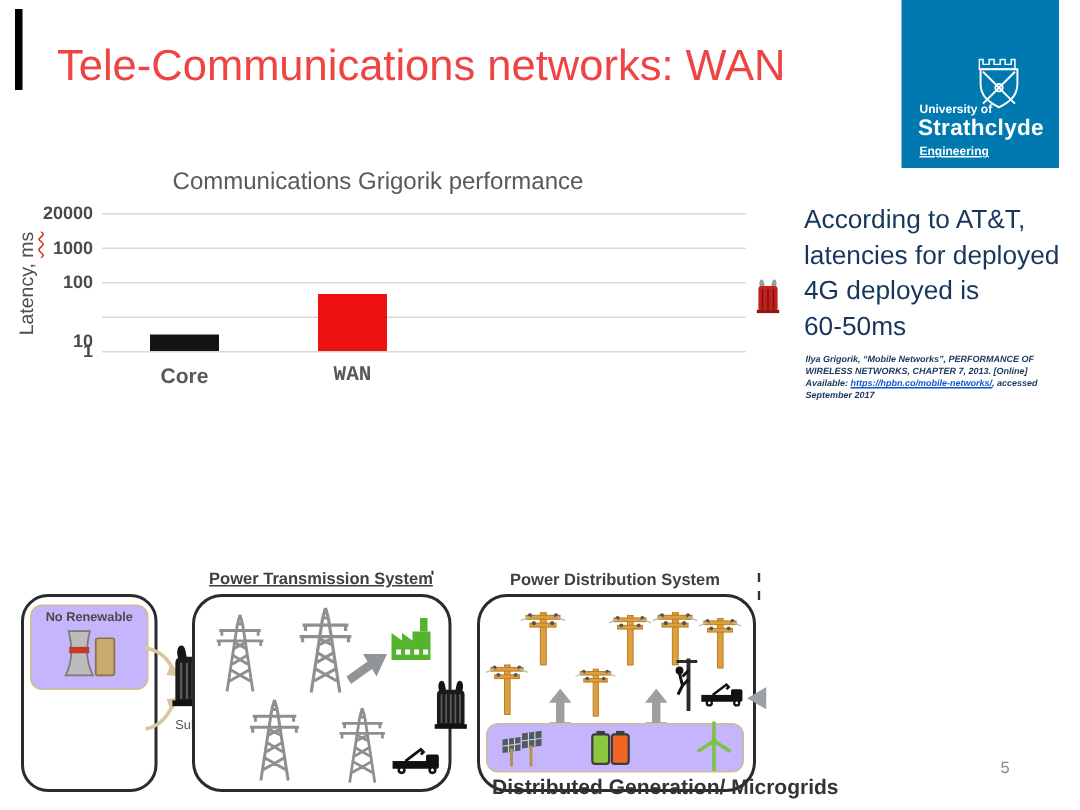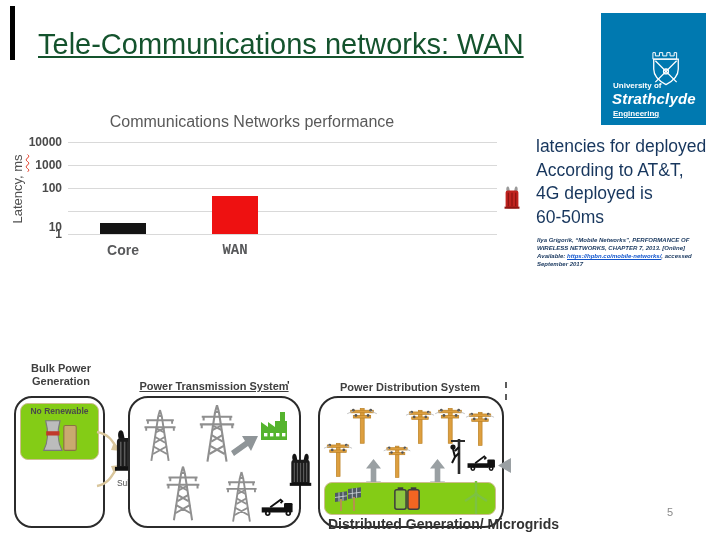--- a/index.html
+++ b/index.html
@@ -1,44 +1,44 @@
 <!DOCTYPE html>
 <html><head>
 <meta charset="utf-8">
 <style>
   html,body{margin:0;padding:0;background:#888;}
   #slide{position:relative;width:720px;height:540px;background:#ffffff;overflow:hidden;
          font-family:"Liberation Sans", sans-serif;}
   .abs{position:absolute;}
   
-  .slide-title{font-size:29px;color:#14532d;letter-spacing:0px;white-space:nowrap;text-decoration:underline;}
+  .slide-title{font-size:29px;color:#ef4444;letter-spacing:0px;white-space:nowrap;}
   .accent-bar{background:#000;}
   
   .logo{background:#0079b0;color:#fff;}
   .logo .uni{font-size:8px;font-weight:700;line-height:9px;}
-  .logo .nm{font-size:15px;font-weight:700;line-height:16px;letter-spacing:.2px;font-style:italic;}
+  .logo .nm{font-size:15px;font-weight:700;line-height:16px;letter-spacing:.2px;}
   .logo .dep{font-size:8px;font-weight:700;line-height:10px;text-decoration:underline;}
   
   .chart-title{font-size:16px;color:#595959;text-align:center;}
   .gridline{position:absolute;height:1px;background:#d9d9d9;}
   .ytick{position:absolute;left:22px;width:40px;text-align:right;font-size:12px;font-weight:700;color:#4a4a4a;}
   .bar{position:absolute;}
   .xlabel{position:absolute;top:242px;width:80px;text-align:center;font-size:14px;font-weight:700;color:#58595b;}
   .ylab{font-size:13px;color:#4f4f4f;text-align:center;transform:rotate(-90deg);white-space:nowrap;}
   .unit{text-decoration:underline;text-decoration-style:wavy;text-decoration-color:#e0351f;
         text-decoration-thickness:1px;text-underline-offset:3px;}
   
   .callout{color:#17365d;font-size:17.5px;line-height:23.5px;}
   
   .cite{color:#17365d;font-size:6px;line-height:8px;font-style:italic;font-weight:700;width:174px;}
   .cite a{color:#1155cc;text-decoration:underline;font-weight:700;}
   
   .dgm-title{font-weight:700;color:#3f3f3f;font-size:11px;text-align:center;line-height:12.5px;}
   .dgm-box{border:2.5px solid #2b2b2b;border-radius:16px;background:#fff;box-sizing:border-box;}
-  .sub-box{border:1.5px solid #cdbd8f;border-radius:8px;background:#84cc16;box-sizing:border-box;}
+  .sub-box{border:1.5px solid #cdbd8f;border-radius:8px;background:#c4b5fd;box-sizing:border-box;}
   .sub-label{font-size:8.5px;font-weight:700;color:#4a4a4a;text-align:center;}
   .small-label{font-size:8.5px;color:#4f4f4f;text-align:center;}
   .micro-label{font-size:14px;font-weight:700;color:#333;text-align:center;white-space:nowrap;}
   .page-num{font-size:11px;color:#8a8a8a;}
   .stray{font-size:11px;font-weight:700;color:#333;}
 </style>
 </head>
 <body>
 
 <svg width="0" height="0" style="position:absolute">
@@ -89,79 +89,78 @@
     </symbol>
   </defs>
 </svg>
 
 <div id="slide">
 
   <div class="abs accent-bar" style="left:10px;top:6px;width:5px;height:54px;"></div>
 
   <div class="abs slide-title" style="left:38px;top:28px;">Tele-Communications networks: WAN</div>
 
-  <div class="abs logo" style="left:601px;top:0;width:105px;height:112px;margin-top:13px;">
+  <div class="abs logo" style="left:601px;top:0;width:105px;height:112px;">
     <svg class="abs" style="left:48px;top:38px;" width="34" height="36" viewBox="0 0 40 44">
       <g stroke="#ffffff" fill="none" stroke-width="1.6">
         <path d="M7,2 v4 h5 v-4 h4 v4 h5 v-4 h4 v4 h5 v-4 h3 v8 H4 V2 z" stroke-width="1.2"></path>
         <path d="M5,10 h30 v12 c0,10 -7,15 -15,19 c-8,-4 -15,-9 -15,-19 z"></path>
         <path d="M7,12 L33,38 M33,12 L7,38"></path>
         <circle cx="20" cy="25" r="3"></circle>
       </g>
     </svg>
     <div class="abs uni" style="left:12px;top:68px;">University of</div>
     <div class="abs nm" style="left:11px;top:78px;">Strathclyde</div>
     <div class="abs dep" style="left:12px;top:96px;">Engineering</div>
   </div>
 
-  <div class="abs chart-title" style="left:72px;top:113px;width:360px;">Communications Networks performance</div>
+  <div class="abs chart-title" style="left:72px;top:113px;width:360px;">Communications Grigorik performance</div>
 
   <div class="abs ylab" style="left:-37px;top:181px;width:110px;height:16px;"><span>Latency, </span><span class="unit">ms</span></div>
 
   <div id="chart-plot">
       <div class="abs gridline" style="top: 234px; left: 68px; width: 429px;"></div>
       <div class="ytick" style="top: 227px;">1</div>
       <div class="abs gridline" style="top: 211px; left: 68px; width: 429px;"></div>
       <div class="ytick" style="top: 220px;">10</div>
       <div class="abs gridline" style="top: 188px; left: 68px; width: 429px;"></div>
       <div class="ytick" style="top: 181px;">100</div>
       <div class="abs gridline" style="top: 165px; left: 68px; width: 429px;"></div>
       <div class="ytick" style="top: 158px;">1000</div>
       <div class="abs gridline" style="top: 142px; left: 68px; width: 429px;"></div>
-      <div class="ytick" style="top: 135px;">10000</div>
+      <div class="ytick" style="top: 135px;">20000</div>
       <div class="bar" style="left: 100px; width: 46px; top: 223.026px; height: 10.9738px; background: rgb(20, 20, 20);"></div>
       <div class="xlabel" style="left: 83px; text-align: center;">Core</div>
       <div class="bar" style="left: 212px; width: 46px; top: 195.976px; height: 38.0239px; background: rgb(238, 17, 17);"></div>
       <div class="xlabel" style="left: 195px; font-family: Liberation Mono, monospace;">WAN</div>
     </div>
 
   <svg class="abs" style="left:504px;top:182px;" width="16" height="30" viewBox="0 0 30 52">
     <path d="M5,15 C2,6 9,3 10,10 L11,15 Z" fill="#9a9a9a"></path>
     <path d="M25,15 C28,6 21,3 20,10 L19,15 Z" fill="#9a9a9a"></path>
     <rect x="3" y="14" width="24" height="33" rx="4" fill="#c0231f"></rect>
     <g stroke="#7e100e" stroke-width="1.8">
       <line x1="8" y1="18" x2="8" y2="43"></line>
         <line x1="15" y1="18" x2="15" y2="43"></line>
       <line x1="22" y1="18" x2="22" y2="43"></line>
     </g>
     <rect x="1" y="44" width="28" height="4" fill="#8e1512"></rect>
   </svg>
 
   <div class="abs callout" style="left:536px;top:135px;width:184px;">
+    <div>According to AT&amp;T,</div>
     <div>latencies for deployed</div>
-    <div>According to AT&amp;T,</div>
     <div>4G deployed is</div>
     <div>60-50ms</div>
   </div>
 
   <div class="abs cite" style="left:537px;top:236px;">
     <span>Ilya Grigorik, “Mobile Networks”, PERFORMANCE OF WIRELESS NETWORKS, CHAPTER 7, 2013. [Online] Available: </span><a href="#">https://hpbn.co/mobile-networks/</a><span>, accessed September 2017</span>
   </div>
 
-  <div class="abs dgm-title" style="left:16px;top:362px;width:90px;">Bulk Power Generation</div>
   <div class="abs dgm-box" style="left:14px;top:396px;width:91px;height:132px;border-radius:18px;"></div>
 
   <div class="abs sub-box" style="left:20px;top:403px;width:79px;height:57px;">
     <div class="sub-label" style="margin-top:2px;">No Renewable</div>
     <svg style="margin:1px 0 0 18px;" width="42" height="38" viewBox="0 0 44 38">
       <rect x="26" y="8" width="13" height="26" rx="1.5" fill="#c9a96f" stroke="#8a7342" stroke-width="1.2"></rect>
       <path d="M5,34 C10,24 10,14 7,3 L22,3 C19,14 19,24 24,34 Z" fill="#bcbcbc" stroke="#7a7a7a" stroke-width="1.2"></path>
       <rect x="7.5" y="14" width="14" height="4.5" fill="#c0392b"></rect>
     </svg>
   </div>

